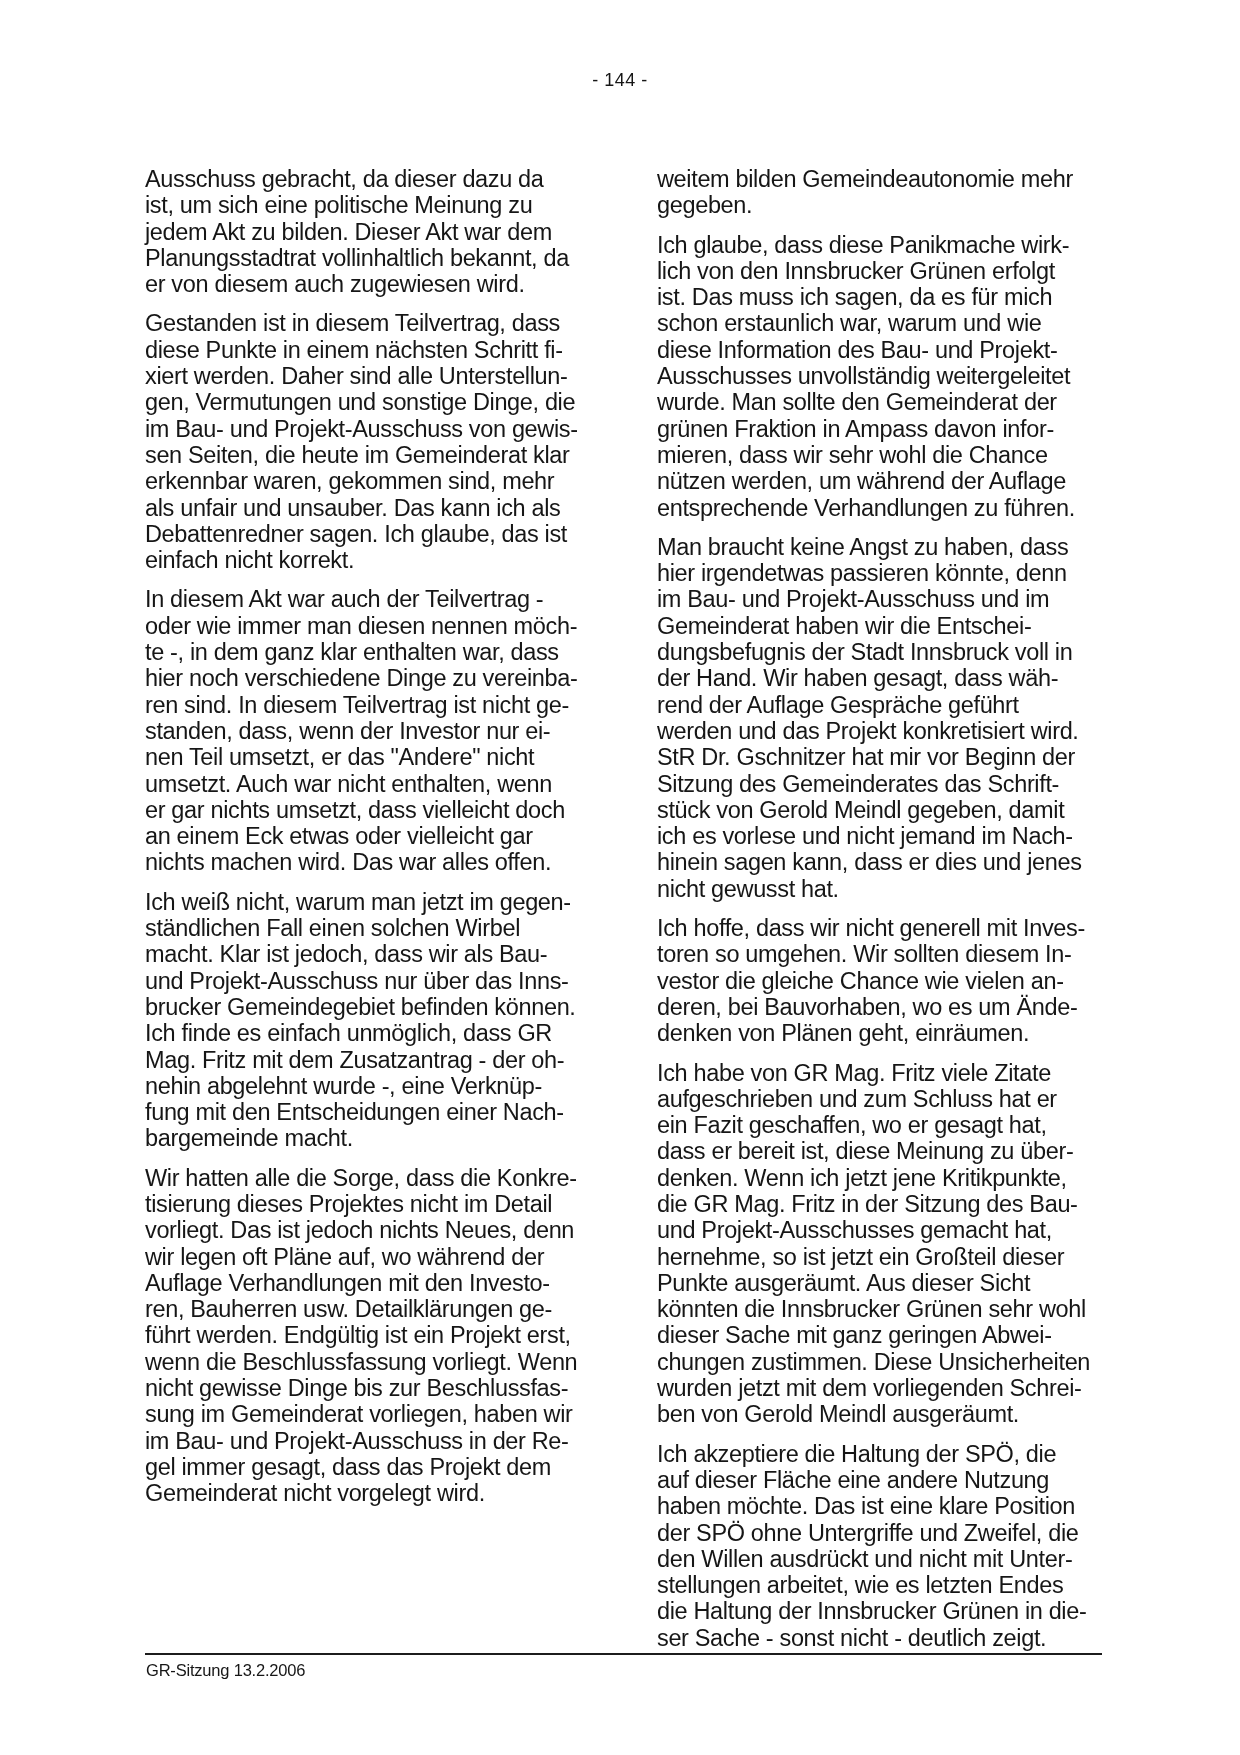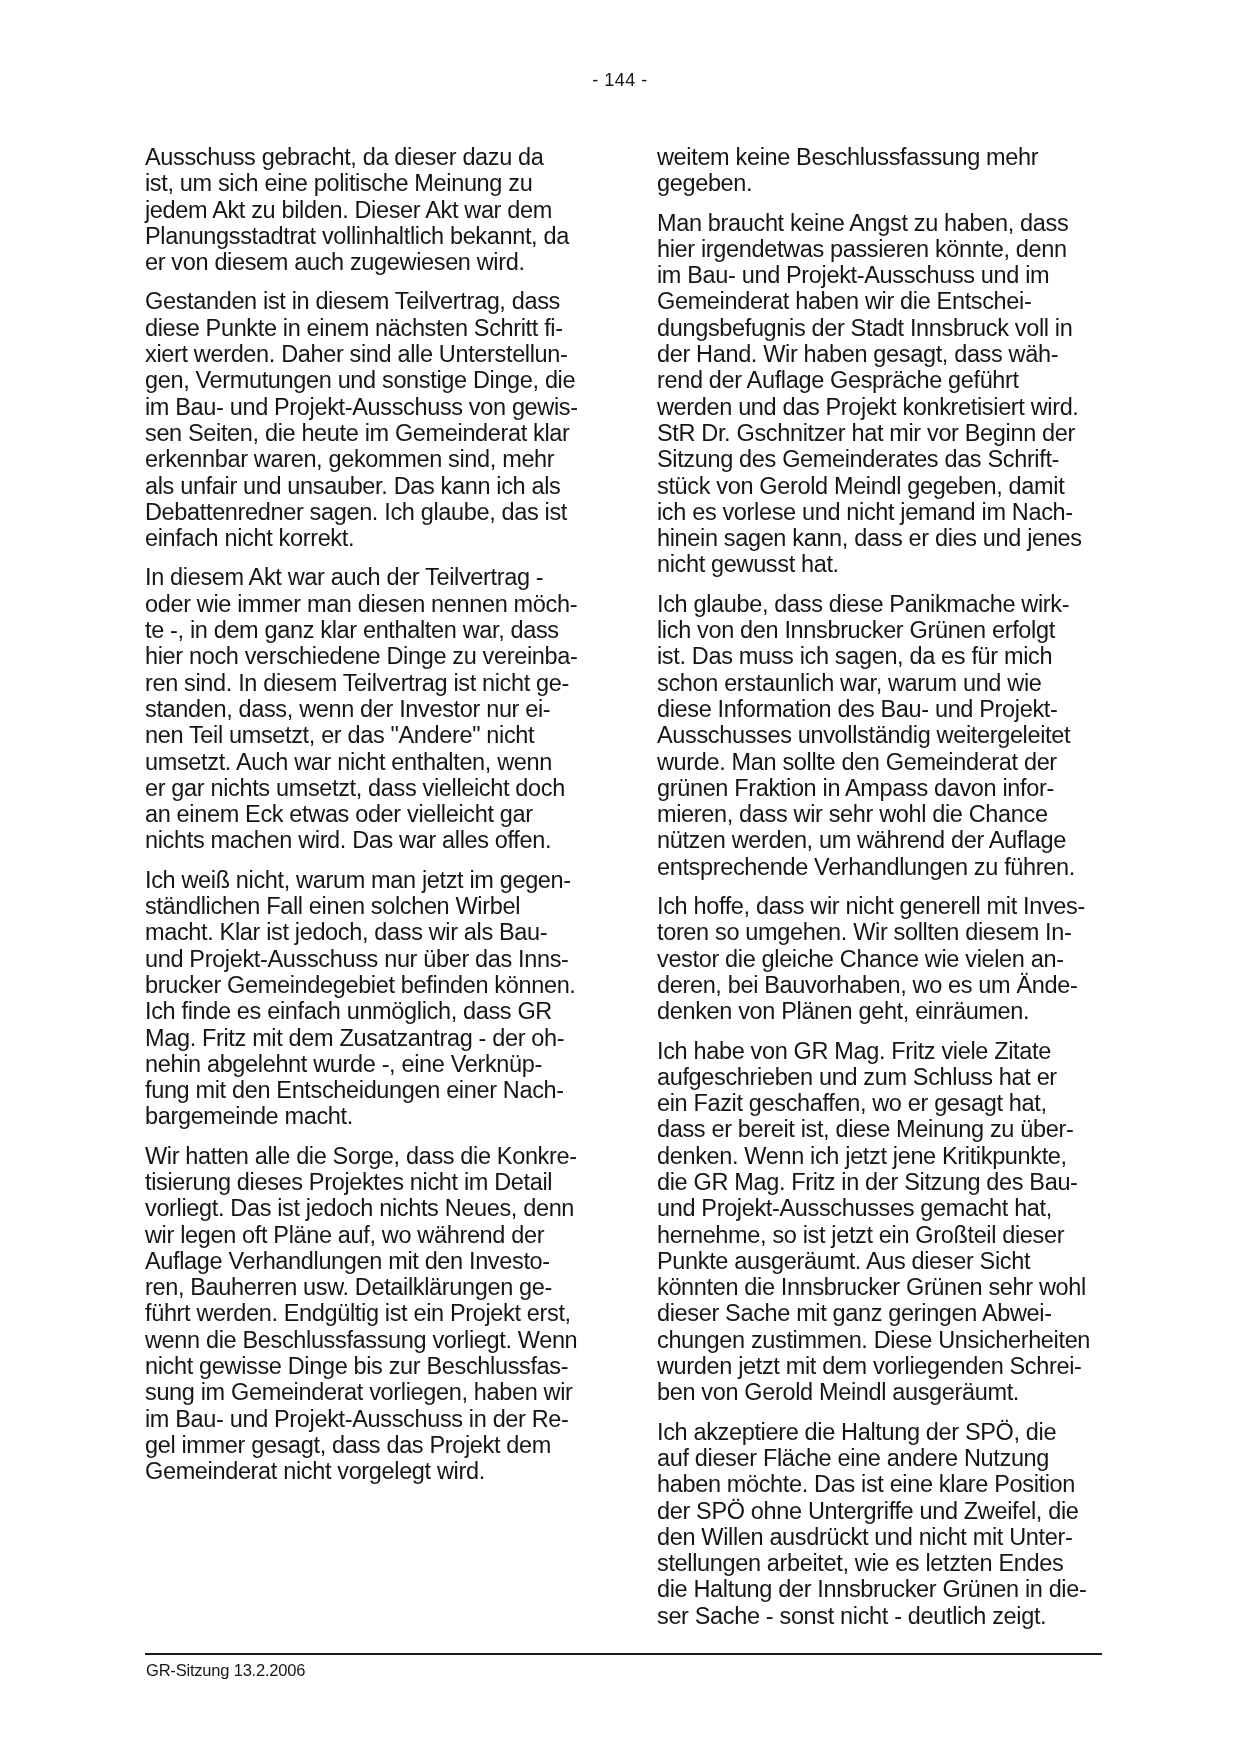--- a/index.html
+++ b/index.html
@@ -20,21 +20,21 @@
     position: absolute;
     top: 70px;
     left: 0;
     width: 100%;
     text-align: center;
     font-size: 18px;
     letter-spacing: 0.5px;
   }
   .col {
     position: absolute;
-    top: 144px;
+    top: 166px;
     width: 500px;
     font-size: 23.5px;
     line-height: 26.3px;
     letter-spacing: -0.35px;
   }
   .col-left  { left: 145px; }
   .col-right { left: 657px; }
   .para {
     margin: 0 0 13px 0;
     white-space: pre-line;
@@ -107,47 +107,47 @@
 führt werden. Endgültig ist ein Projekt erst,
 wenn die Beschlussfassung vorliegt. Wenn
 nicht gewisse Dinge bis zur Beschlussfas-
 sung im Gemeinderat vorliegen, haben wir
 im Bau- und Projekt-Ausschuss in der Re-
 gel immer gesagt, dass das Projekt dem
 Gemeinderat nicht vorgelegt wird.</p>
     </div>
 
   <div class="col col-right">
-      <p class="para">weitem keine Beschlussfassung mehr
+      <p class="para">weitem bilden Gemeindeautonomie mehr
 gegeben.</p>
+      <p class="para">Ich glaube, dass diese Panikmache wirk-
+lich von den Innsbrucker Grünen erfolgt
+ist. Das muss ich sagen, da es für mich
+schon erstaunlich war, warum und wie
+diese Information des Bau- und Projekt-
+Ausschusses unvollständig weitergeleitet
+wurde. Man sollte den Gemeinderat der
+grünen Fraktion in Ampass davon infor-
+mieren, dass wir sehr wohl die Chance
+nützen werden, um während der Auflage
+entsprechende Verhandlungen zu führen.</p>
       <p class="para">Man braucht keine Angst zu haben, dass
 hier irgendetwas passieren könnte, denn
 im Bau- und Projekt-Ausschuss und im
 Gemeinderat haben wir die Entschei-
 dungsbefugnis der Stadt Innsbruck voll in
 der Hand. Wir haben gesagt, dass wäh-
 rend der Auflage Gespräche geführt
 werden und das Projekt konkretisiert wird.
 StR Dr. Gschnitzer hat mir vor Beginn der
 Sitzung des Gemeinderates das Schrift-
 stück von Gerold Meindl gegeben, damit
 ich es vorlese und nicht jemand im Nach-
 hinein sagen kann, dass er dies und jenes
 nicht gewusst hat.</p>
-      <p class="para">Ich glaube, dass diese Panikmache wirk-
-lich von den Innsbrucker Grünen erfolgt
-ist. Das muss ich sagen, da es für mich
-schon erstaunlich war, warum und wie
-diese Information des Bau- und Projekt-
-Ausschusses unvollständig weitergeleitet
-wurde. Man sollte den Gemeinderat der
-grünen Fraktion in Ampass davon infor-
-mieren, dass wir sehr wohl die Chance
-nützen werden, um während der Auflage
-entsprechende Verhandlungen zu führen.</p>
       <p class="para">Ich hoffe, dass wir nicht generell mit Inves-
 toren so umgehen. Wir sollten diesem In-
 vestor die gleiche Chance wie vielen an-
 deren, bei Bauvorhaben, wo es um Ände-
 denken von Plänen geht, einräumen.</p>
       <p class="para">Ich habe von GR Mag. Fritz viele Zitate
 aufgeschrieben und zum Schluss hat er
 ein Fazit geschaffen, wo er gesagt hat,
 dass er bereit ist, diese Meinung zu über-
 denken. Wenn ich jetzt jene Kritikpunkte,

